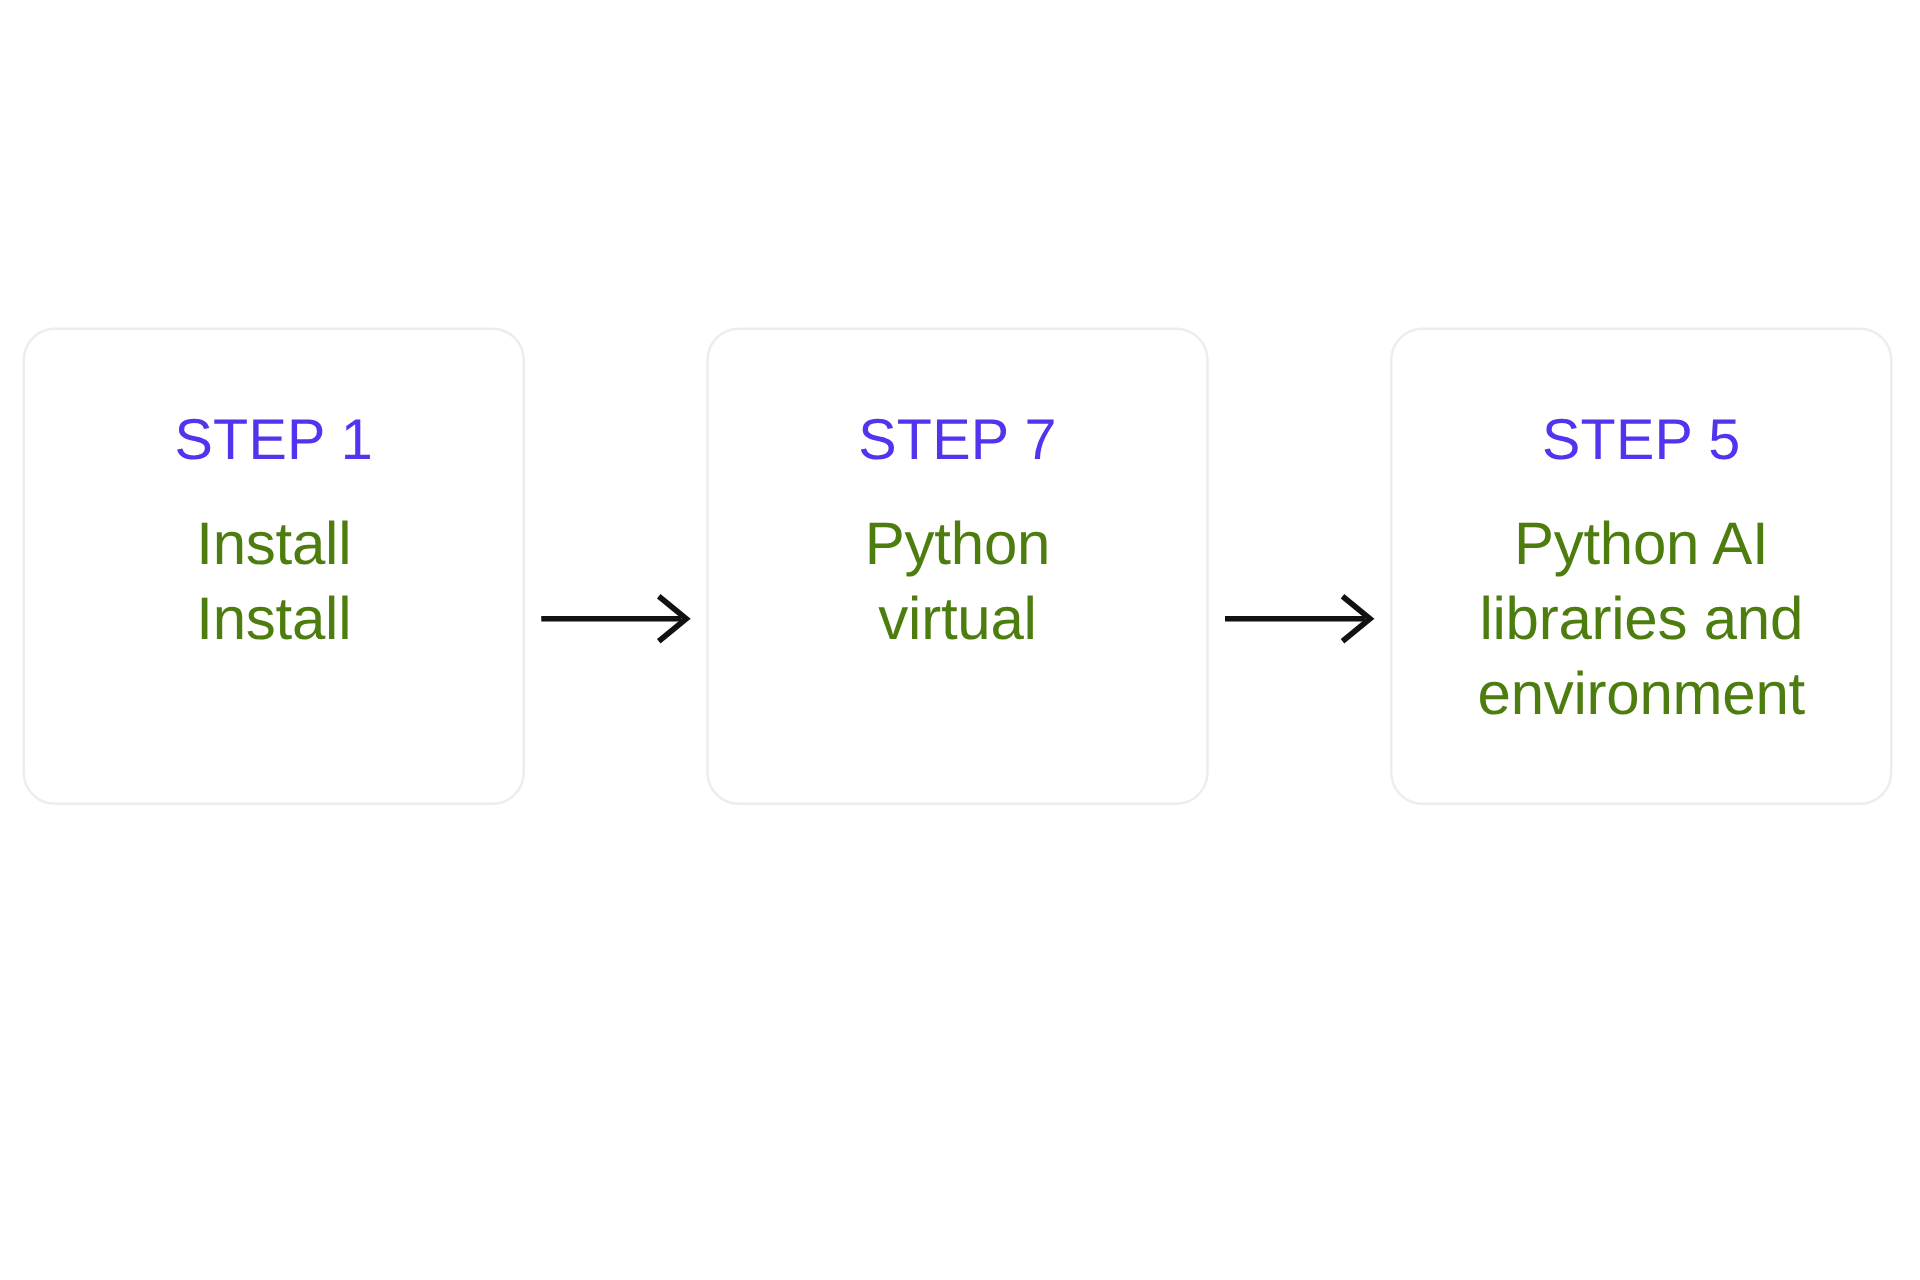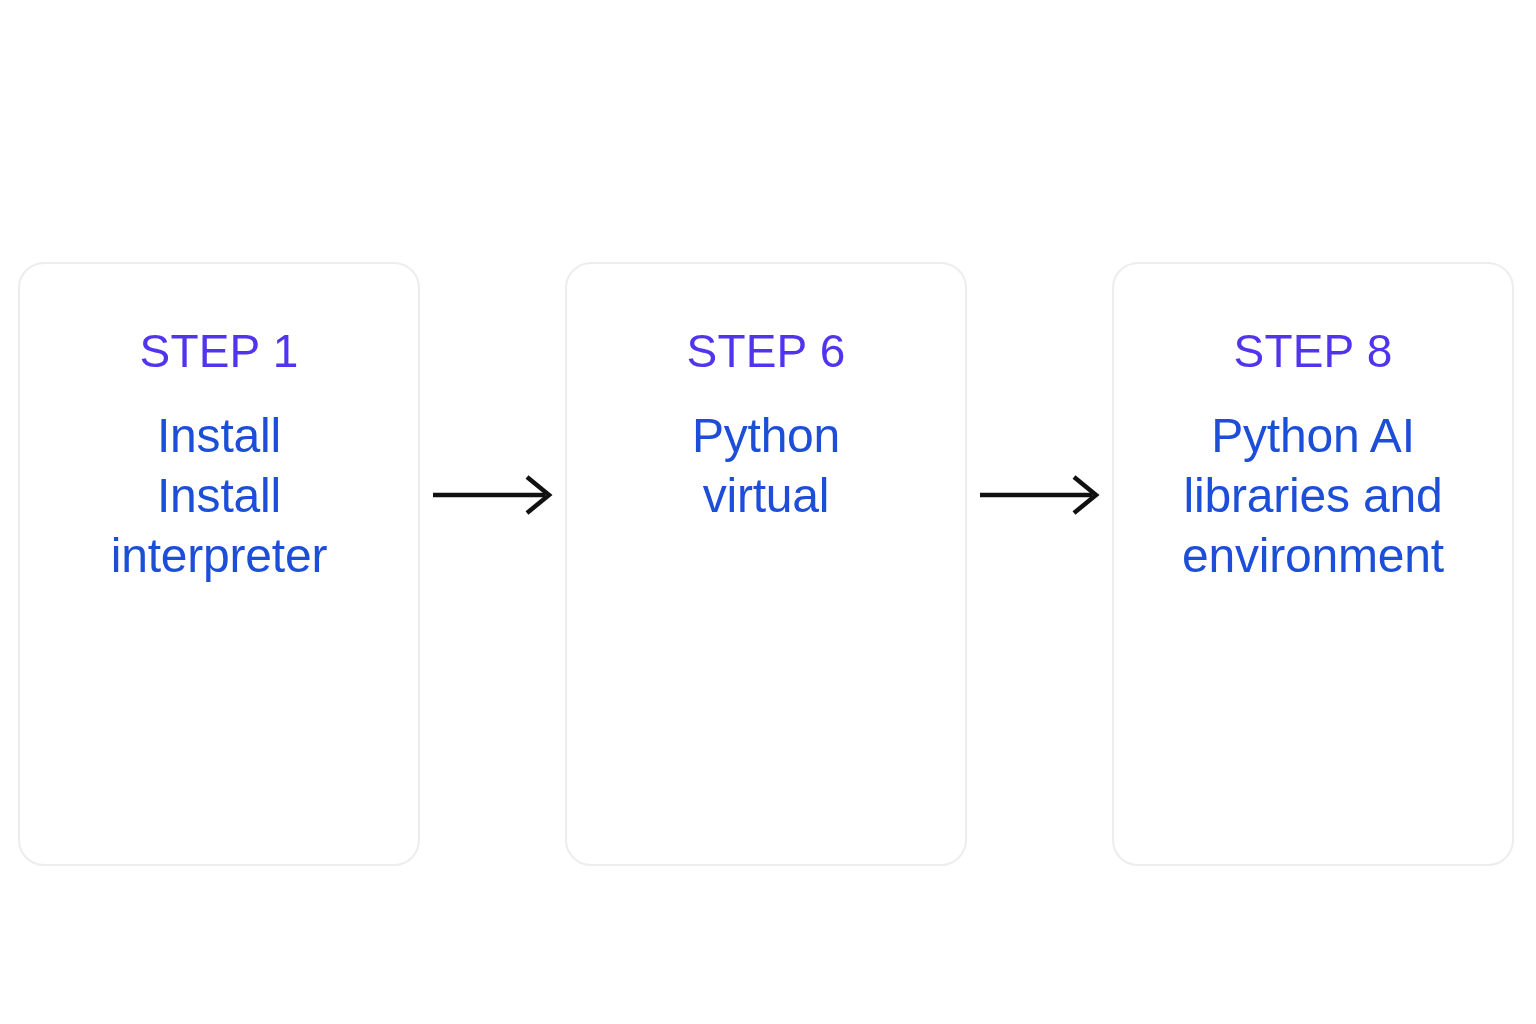--- a/index.html
+++ b/index.html
@@ -34,21 +34,21 @@
     justify-content: flex-start;
     padding: 0 18px 0 18px;
     box-sizing: border-box;
   }
 
   
   .step-card {
     position: relative;
     width: 402px;
     flex: 0 0 402px;
-    height: 604px;
+    height: 382px;
     box-sizing: border-box;
     background: #ffffff;
     border: 2px solid #ededed;
     border-radius: 26px;
     display: flex;
     flex-direction: column;
     align-items: center;
     justify-content: flex-start;
     padding-top: 62px;
     box-sizing: border-box;
@@ -61,21 +61,21 @@
     font-weight: 400;
     letter-spacing: 0.2px;
     text-align: center;
     white-space: nowrap;
     margin: 0;
   }
 
   .step-body {
     margin: 12px;
     margin-top: 30px;
-    color: #1d4ed8;
+    color: #4d7c0f;
     font-size: 48px;
     line-height: 60px;
     font-weight: 400;
     text-align: center;
     letter-spacing: -0.2px;
     padding: 0 10px;
     box-sizing: border-box;
   }
 
   
@@ -104,52 +104,51 @@
 
 <div id="flow-canvas">
 
   <div class="flow-row">
 
     <div class="step-card">
       <div class="step-label">STEP 1</div>
       <div class="step-body">
         <div>Install</div>
         <div>Install</div>
-        <div>interpreter</div>
       </div>
     </div>
 
     <div class="connector">
       <span>
         <svg width="120" height="44" viewBox="0 0 120 44" aria-hidden="true">
           <path class="arrow-stroke" d="M 0 22 L 112 22"></path>
           <path class="arrow-stroke" d="M 94 4 L 116 22 L 94 40"></path>
         </svg>
       </span>
     </div>
 
     <div class="step-card">
-      <div class="step-label">STEP 6</div>
+      <div class="step-label">STEP 7</div>
       <div class="step-body">
         <div>Python</div>
         <div>virtual</div>
       </div>
     </div>
 
     <div class="connector">
       <span>
         <svg width="120" height="44" viewBox="0 0 120 44" aria-hidden="true">
           <path class="arrow-stroke" d="M 0 22 L 112 22"></path>
           <path class="arrow-stroke" d="M 94 4 L 116 22 L 94 40"></path>
         </svg>
       </span>
     </div>
 
     <div class="step-card">
-      <div class="step-label">STEP 8</div>
+      <div class="step-label">STEP 5</div>
       <div class="step-body">
         <div>Python AI</div>
         <div>libraries and</div>
         <div>environment</div>
       </div>
     </div>
 
   </div>
 </div>
 

